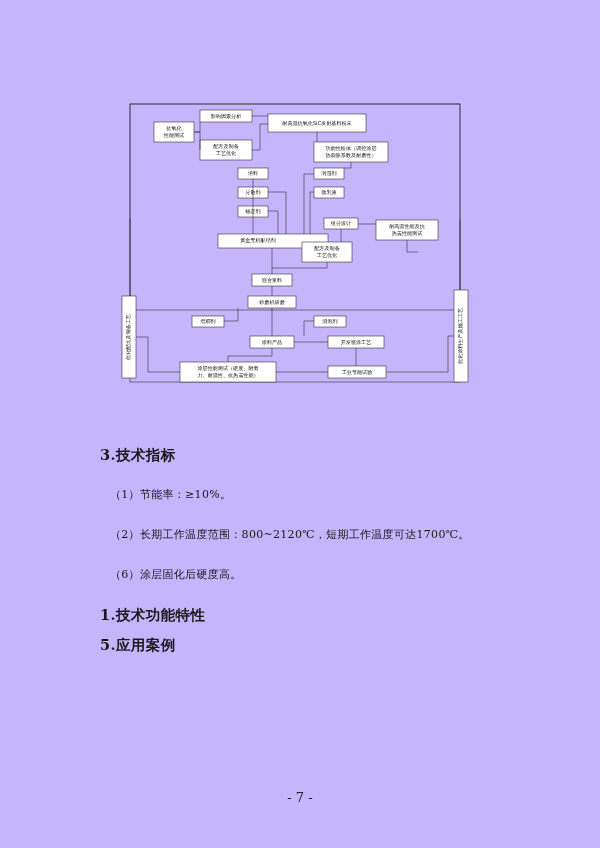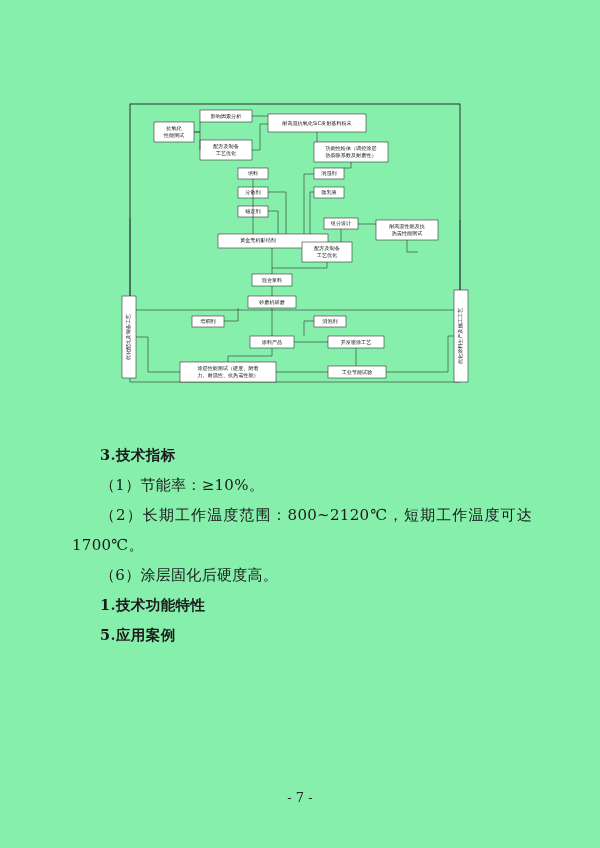--- a/index.html
+++ b/index.html
@@ -14,21 +14,21 @@
     color: #1a1a1a;
     position: relative;
     overflow: hidden;
   }
   .page {
     position: absolute;
     left: 0;
     top: 0;
     width: 600px;
     height: 848px;
-    background: #86efac;
+    background: #c4b5fd;
   }
 
   
   .diagram-wrap {
     position: absolute;
     left: 118px;
     top: 100px;
     width: 370px;
     height: 320px;
   }
@@ -76,23 +76,23 @@
     font-family: "DejaVu Serif", "Liberation Serif", serif;
     font-weight: bold;
     font-size: 14.5px;
     line-height: 30px;
     margin: 0;
     text-indent: 28px;
     letter-spacing: 0.4px;
   }
   .para {
     font-family: "DejaVu Serif", "Liberation Serif", serif;
-    font-size: 15px;
+    font-size: 11px;
     line-height: 30px;
-    margin: 0;
+    margin: 10px;
     text-indent: 28px;
     letter-spacing: 0.3px;
     text-align: justify;
   }
   .footer {
     position: absolute;
     left: 0;
     top: 790px;
     width: 600px;
     text-align: center;

